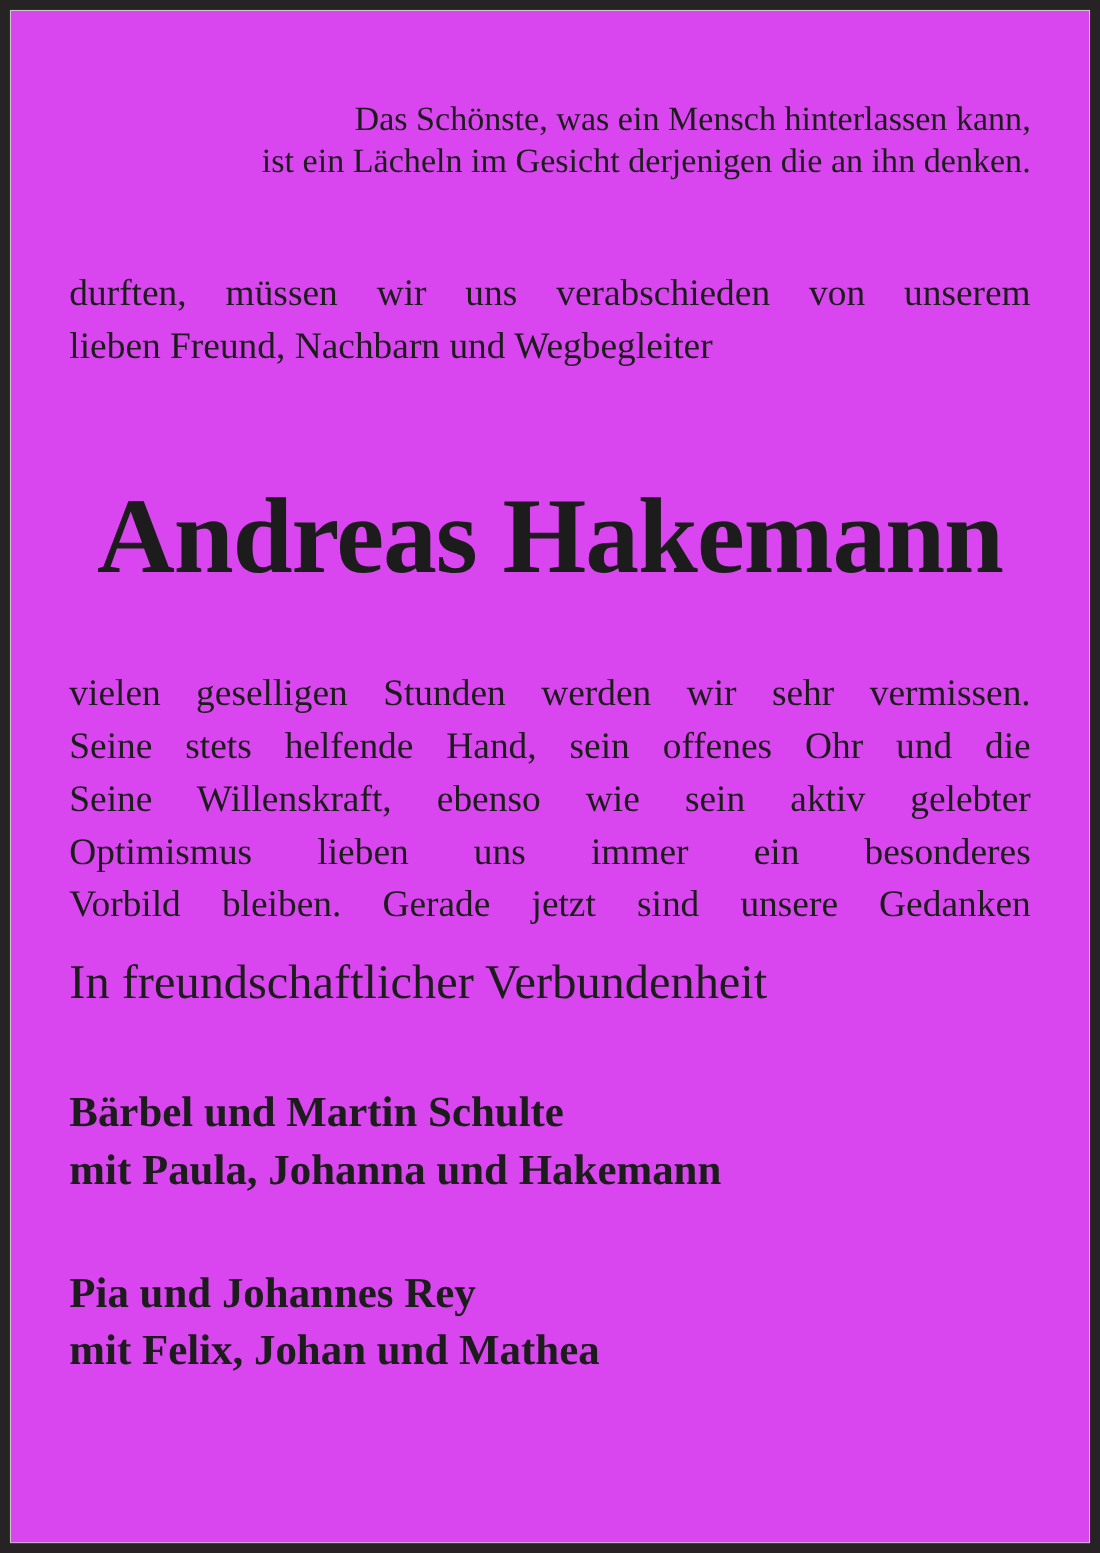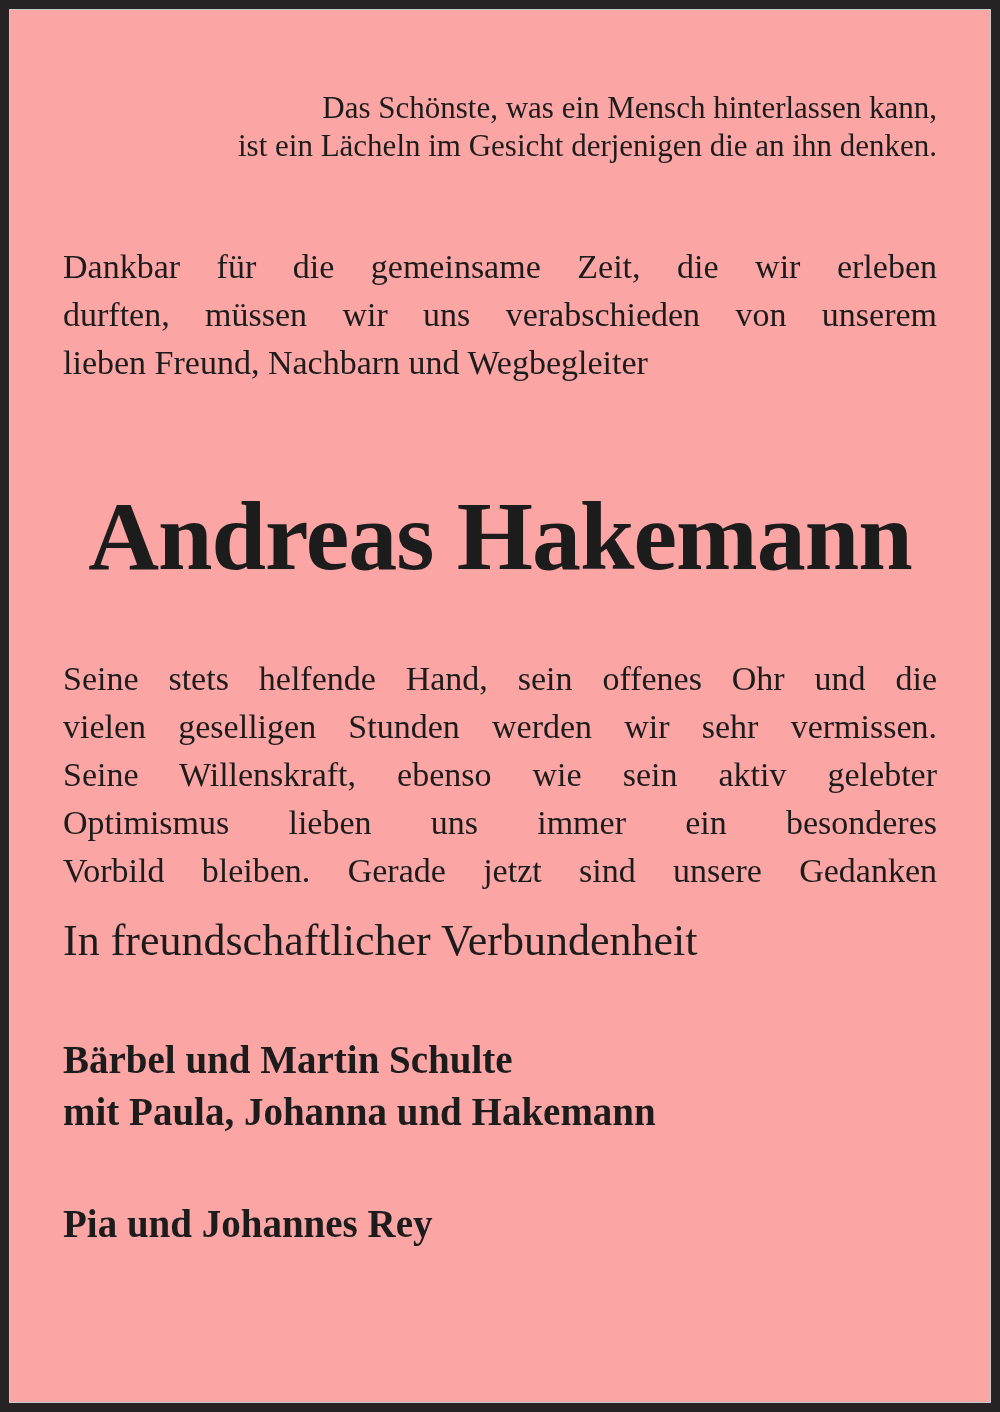--- a/index.html
+++ b/index.html
@@ -7,21 +7,21 @@
     padding: 0;
     background: #ffffff;
   }
   .page {
     position: relative;
     width: 1000px;
     height: 1412px;
     box-sizing: border-box;
     border: 9px solid #272223;
     box-shadow: inset 0 0 0 1px #c9c9c9;
-    background: #fca5a5;
+    background: #d946ef;
     padding: 0 54px;
     font-family: "Liberation Serif", "DejaVu Serif", serif;
     color: #1c1c1c;
     overflow: hidden;
   }
   .epigraph {
     margin-top: 80px;
     font-size: 31px;
     line-height: 38px;
     text-align: right;
@@ -68,39 +68,39 @@
 <body>
 
 <div class="page">
 
   <div class="epigraph">
     <div class="ep-line">Das Schönste, was ein Mensch hinterlassen kann,</div>
     <div class="ep-line">ist ein Lächeln im Gesicht derjenigen die an ihn denken.</div>
   </div>
 
   <div class="para opening">
-    <div class="jline">Dankbar für die gemeinsame Zeit, die wir erleben</div>
     <div class="jline">durften, müssen wir uns verabschieden von unserem</div>
     <div class="jlast">lieben Freund, Nachbarn und Wegbegleiter</div>
   </div>
 
   <h1 class="name">Andreas Hakemann</h1>
 
   <div class="para tribute">
+    <div class="jline">vielen geselligen Stunden werden wir sehr vermissen.</div>
     <div class="jline">Seine stets helfende Hand, sein offenes Ohr und die</div>
-    <div class="jline">vielen geselligen Stunden werden wir sehr vermissen.</div>
     <div class="jline">Seine Willenskraft, ebenso wie sein aktiv gelebter</div>
     <div class="jline">Optimismus lieben uns immer ein besonderes</div>
     <div class="jline">Vorbild bleiben. Gerade jetzt sind unsere Gedanken</div>
   </div>
 
   <div class="closing">In freundschaftlicher Verbundenheit</div>
 
   <div class="sig sig-1">
     <div>Bärbel und Martin Schulte</div>
     <div>mit Paula, Johanna und Hakemann</div>
   </div>
 
   <div class="sig sig-2">
     <div>Pia und Johannes Rey</div>
+    <div>mit Felix, Johan und Mathea</div>
   </div>
 
 </div>
 
 </body></html>

